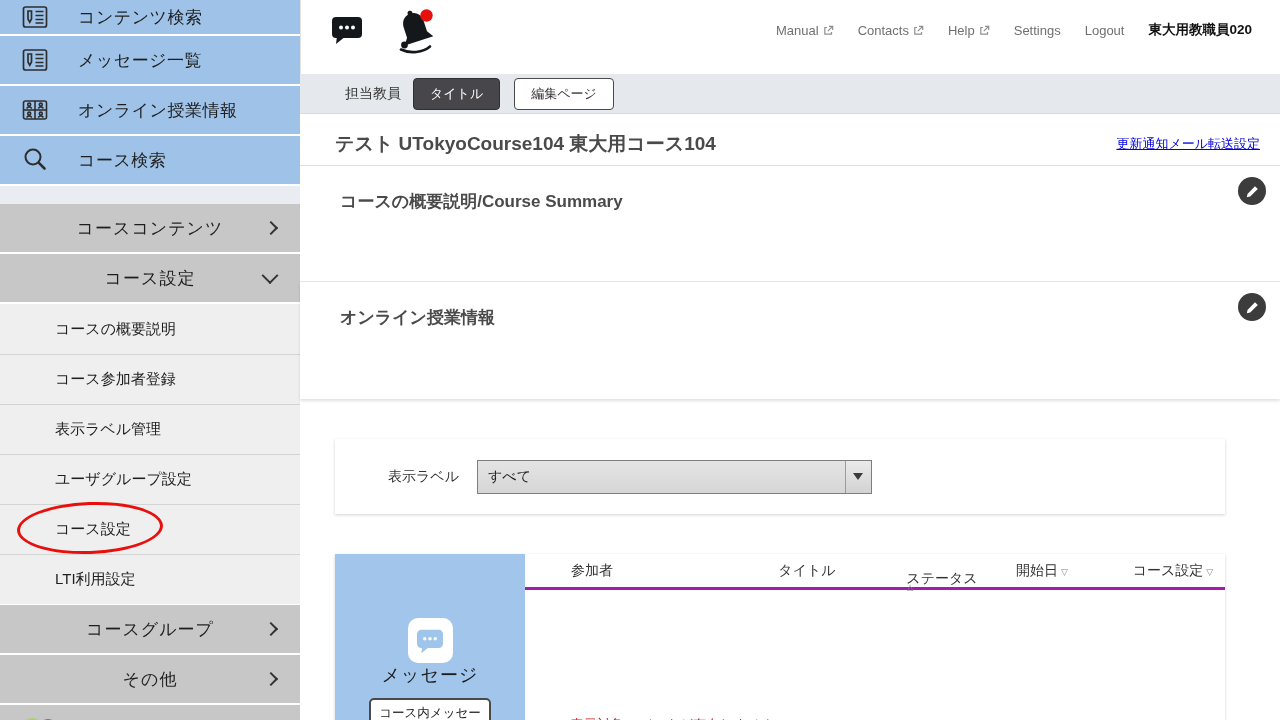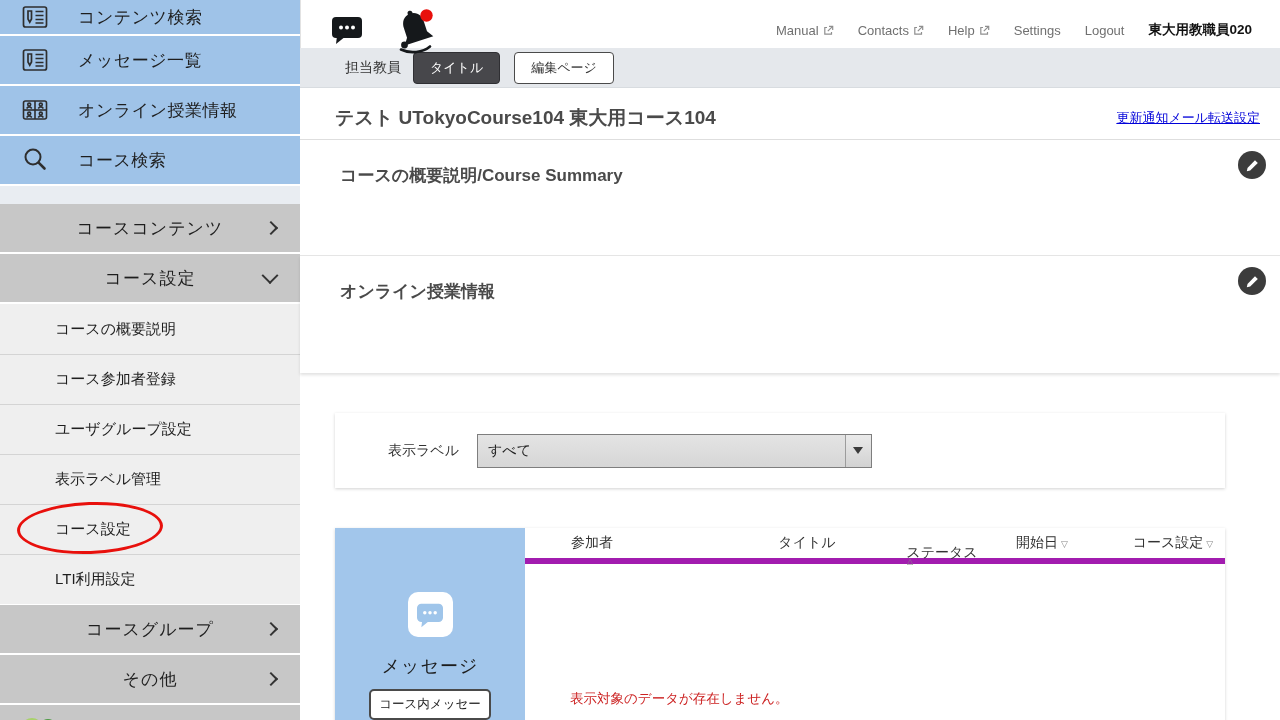--- a/index.html
+++ b/index.html
@@ -25,21 +25,21 @@
              font-size:15px; color:#1e1e1e; cursor:pointer;}
   .side-sub + .side-sub{ border-top:1px solid #D4D4D4; }
   .side-sublist{ margin-bottom:1px; }
   .side-footer{ height:22px; background:#C7C7C7; position:relative; overflow:hidden; }
   .green-logo{ position:absolute; left:20px; top:11px; }
   .red-ellipse{ position:absolute; left:17px; top:502px; width:146px; height:52px;
                 border:3px solid #E8100C; border-radius:50%; transform:rotate(-2deg); pointer-events:none; }
 
   
   .main{ position:absolute; left:300px; top:0; width:980px; height:720px; }
-  .topbar{ height:48px; background:#fff; position:relative; border-left:1px solid #E2E2E2;}
+  .topbar{ height:74px; background:#fff; position:relative; border-left:1px solid #E2E2E2;}
   .icon-btn{ position:absolute; top:0; cursor:pointer; }
   .bubble-btn{ left:30px; top:15px; }
   .bell-btn{ left:92px; top:6px; }
   .top-links{ position:absolute; right:28px; top:0; height:60px; display:flex; align-items:center; gap:24px; }
   .tlink{ font-size:13px; color:#707070; display:flex; align-items:center; gap:4px; cursor:pointer;}
   .tuser{ font-size:13.5px; color:#111; font-weight:bold; }
 
   .tabbar{ height:40px; background:#E5E8EC; display:flex; align-items:center; padding-left:45px; gap:12px;
            border-bottom:1px solid #D8DCE0; }
   .role{ font-size:14px; color:#333; }
@@ -71,26 +71,26 @@
   .select-arrow{ position:absolute; right:0; top:0; bottom:0; width:26px; border-left:1px solid #9C9C9C;
                  display:flex; align-items:center; justify-content:center;
                  background:linear-gradient(#EAEAEA,#D2D2D2); }
   .tri-down{ width:0; height:0; border-left:5px solid transparent; border-right:5px solid transparent;
              border-top:7px solid #3a3a3a; }
 
   .table-card{ left:35px; top:155px; width:890px; height:430px; display:flex; }
   .msg-widget{ width:190px; background:#A2C6EB; display:flex; flex-direction:column; align-items:center; }
   .tile{ margin-top:64px; width:45px; height:45px; background:#fff; border-radius:10px;
          display:flex; align-items:center; justify-content:center; }
-  .widget-title{ margin-top:17px; font-size:18px; color:#1C1C1C; letter-spacing:1px;text-align:center; }
+  .widget-title{ font-size:18px; color:#1C1C1C; letter-spacing:1px;text-align:center; }
   .widget-btn{ margin-top:11px; background:#fff; border:2px solid #4A4A4A; border-radius:5px;
                font-size:12.5px; color:#222; padding:5px 4px; width:122px; text-align:center;
                cursor:pointer; font-family:inherit; white-space:nowrap; overflow:hidden;}
   .table-main{ flex:1; position:relative; background:#fff;}
-  .thead{ height:36px; border-bottom:6px solid #a21caf; position:relative; }
+  .thead{ height:36px; border-bottom:3px solid #a21caf; position:relative; }
   .th{ position:absolute; top:50%; transform:translate(-50%,-50%); font-size:14px; color:#333;
        white-space:nowrap; cursor:pointer;}
   .th-participants{ left:67px; }
   .th-title{ left:282px; }
   .th-status{ left:417px; top:16px; transform:translateX(-50%); }
   .status-asc{ position:absolute; left:382px; top:29px; font-size:8px; color:#888; }
   .th-start{ left:517px; }
   .th-updated{ left:648px; }
   .sort-desc{ font-size:9px; color:#888; margin-left:3px; }
   .tbody{ position:relative; height:380px; }
@@ -167,24 +167,24 @@
     </div>
 
     <div class="side-sublist">
       <div class="side-sub">
         <span>コースの概要説明</span>
       </div>
       <div class="side-sub">
         <span>コース参加者登録</span>
       </div>
       <div class="side-sub">
+        <span>表示ラベル管理</span>
+      </div>
+      <div class="side-sub">
         <span>ユーザグループ設定</span>
-      </div>
-      <div class="side-sub">
-        <span>表示ラベル管理</span>
       </div>
       <div class="side-sub">
         <span>コース設定</span>
       </div>
       <div class="side-sub">
         <span>LTI利用設定</span>
       </div>
     </div>
 
     <div class="side-group">

